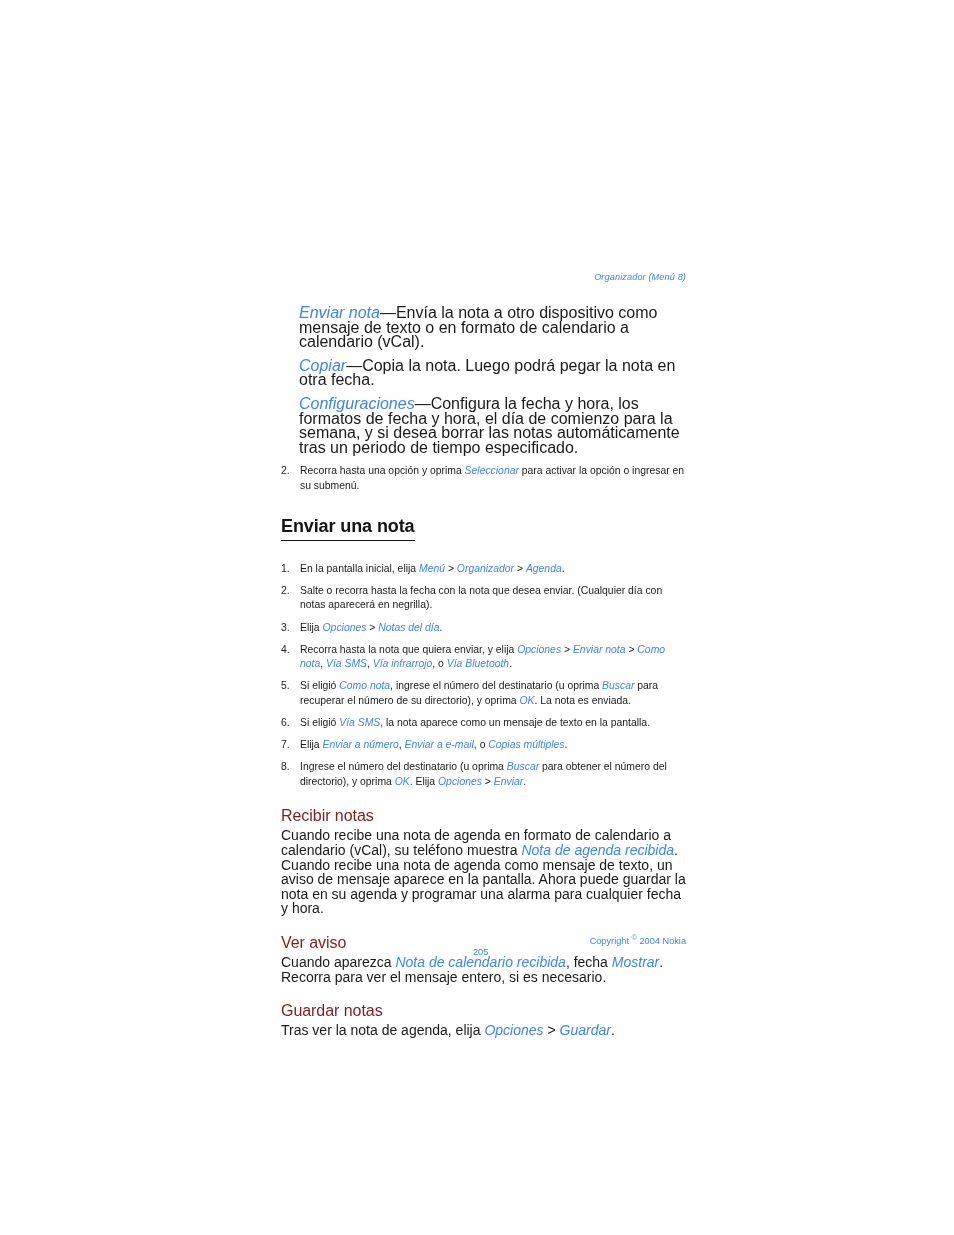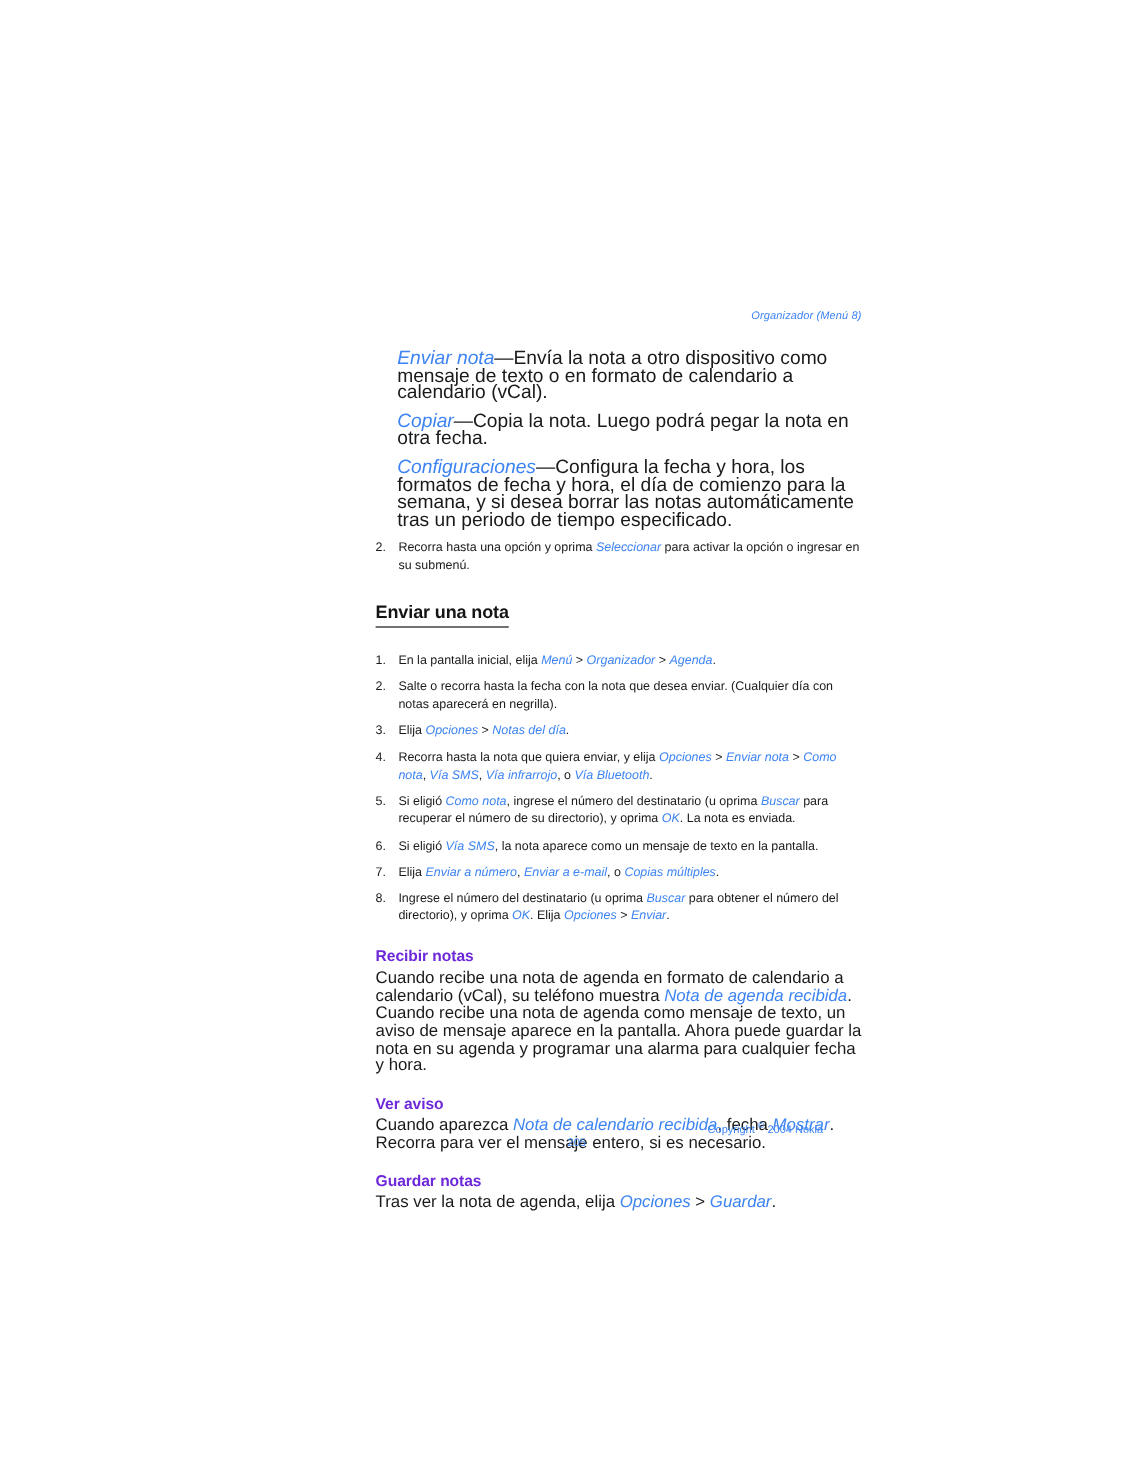--- a/index.html
+++ b/index.html
@@ -24,23 +24,22 @@
     top: 0;
     width: 954px;
     height: 1235px;
     background: #ffffff;
   }
 
   
   .content-col {
     position: absolute;
     left: 281px;
-    top: 258px;
+    top: 272px;
     width: 405px;
-    margin-left: 32px;
   }
 
   
   .running-head {
     text-align: right;
     font-style: italic;
     font-size: 9.2px;
     letter-spacing: 0.1px;
     color: #3d84f2;
     margin: 0 0 23px 0;
@@ -64,36 +63,36 @@
     color: #3d84f2;
     font-weight: 400;
   }
   .dash {
     color: #1a1a1a;
     font-style: normal;
   }
 
   
   h1.section-title {
-    font-size: 15px;
+    font-size: 18px;
     font-weight: 700;
     color: #141414;
     margin: 22px 0 10px 0;
     padding: 0 0 3px 0;
     border-bottom: 1.4px solid #141414;
     display: inline-block;
     letter-spacing: -0.1px;
     line-height: 1.18;
   }
   .title-wrap { line-height: 0; margin-bottom: 11px; }
 
   h2.sub-title {
-    font-size: 13px;
-    font-weight: 700;
-    color: #6d28d9;
+    font-size: 16px;
+    font-weight: 400;
+    color: #7f1d1d;
     margin: 17px 0 2px 0;
     letter-spacing: -0.05px;
     line-height: 1.25;
   }
 
   
   ol.steps {
     list-style: none;
     margin: 0;
     padding: 0;

